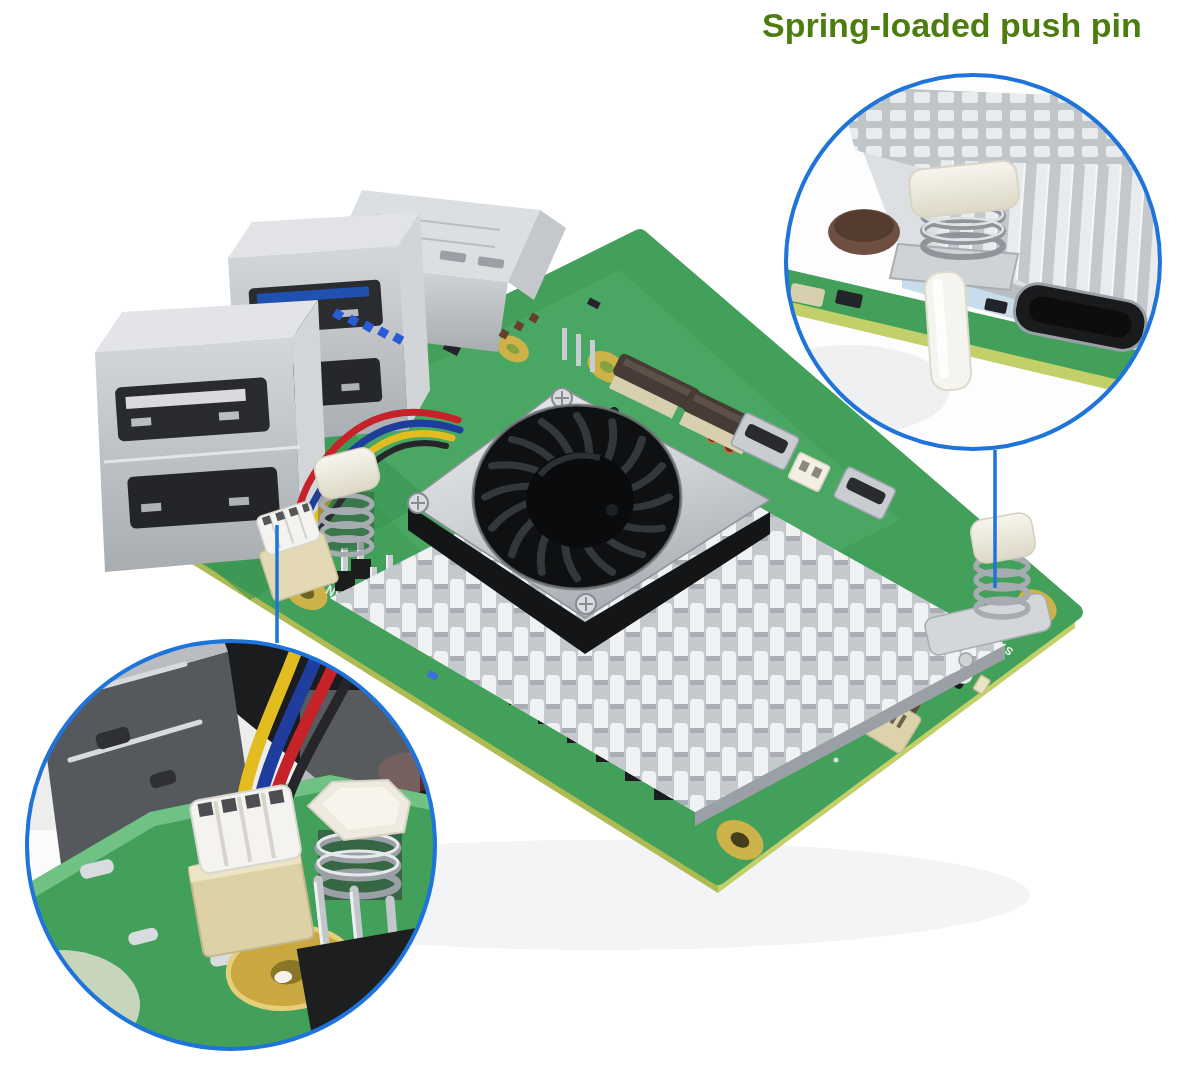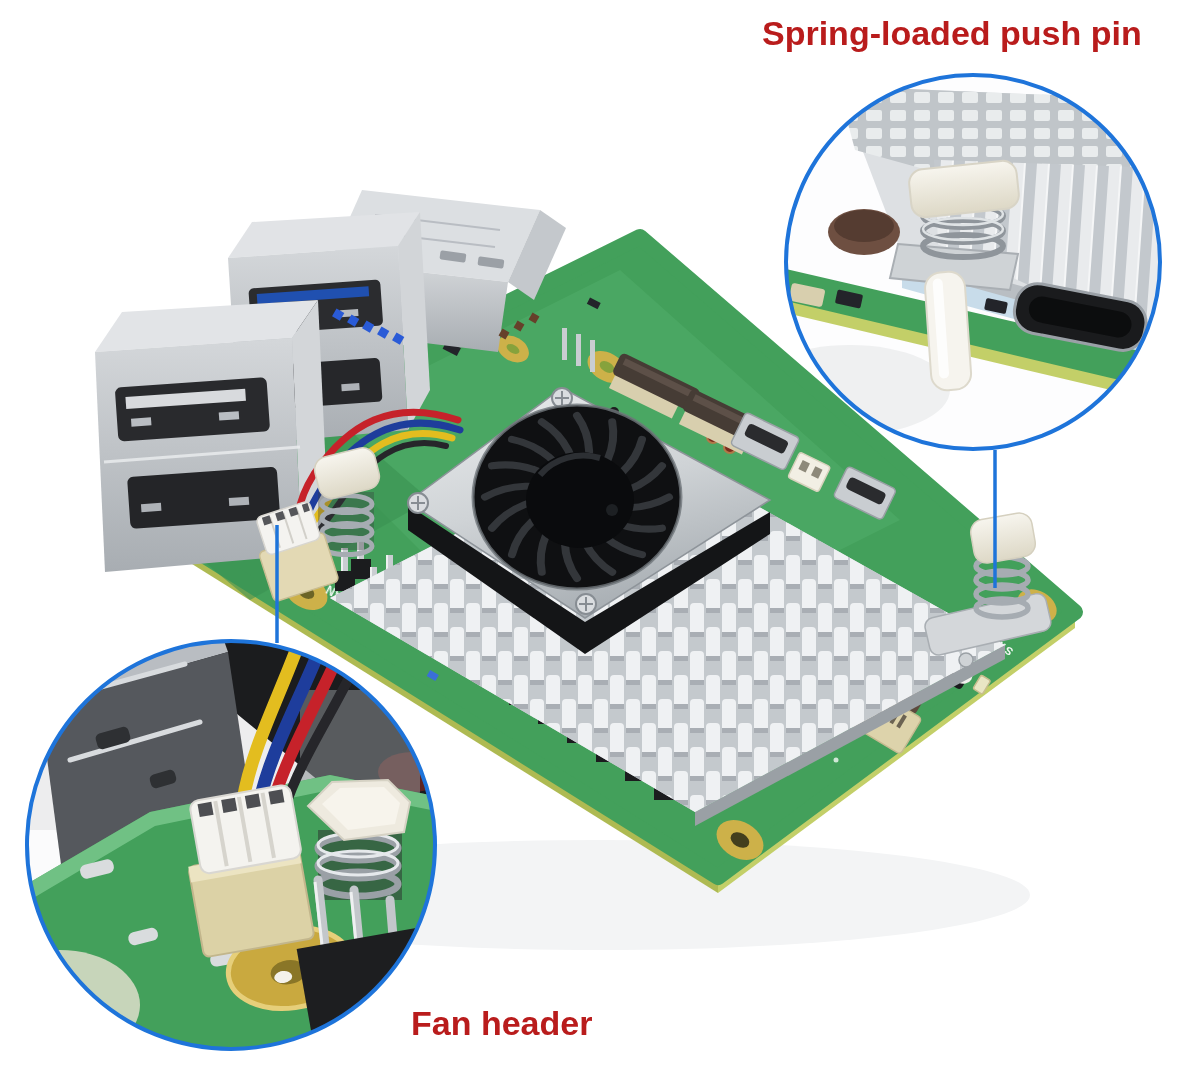--- a/index.html
+++ b/index.html
@@ -1,20 +1,20 @@
 <!DOCTYPE html>
 <html><head>
 <meta charset="utf-8">
 <style>
   html,body{margin:0;padding:0;background:#ffffff;}
   .stage{position:relative;width:1181px;height:1080px;background:#ffffff;overflow:hidden;
          font-family:"Liberation Sans",sans-serif;}
   .stage svg{position:absolute;left:0;top:0;}
   .callout-label{position:absolute;font-weight:700;font-size:34px;letter-spacing:0px;
-                 color:#b91c1c;white-space:nowrap;margin-top:8px;}
+                 color:#4d7c0f;white-space:nowrap;}
   #label-pushpin{left:762px;top:6px;}
   #label-fanheader{left:411px;top:996px;}
 </style>
 </head>
 <body>
 
 <div class="stage">
 
 <svg width="1181" height="1080" viewBox="0 0 1181 1080">
   <defs>
@@ -499,15 +499,14 @@
               <line x1="363" y1="1014" x2="351" y2="892"></line>
             </g>
         <rect x="306" y="936" width="140" height="120" fill="#1d1e20" transform="rotate(-10 376 996)"></rect>
       </g>
     </g>
     <circle cx="231" cy="845" r="204" fill="none" stroke="#1e74da" stroke-width="4"></circle>
   </g>
 </svg>
 
 <div class="callout-label" id="label-pushpin">Spring-loaded push pin</div>
-<div class="callout-label" id="label-fanheader">Fan header</div>
 
 </div>
 
 </body></html>

